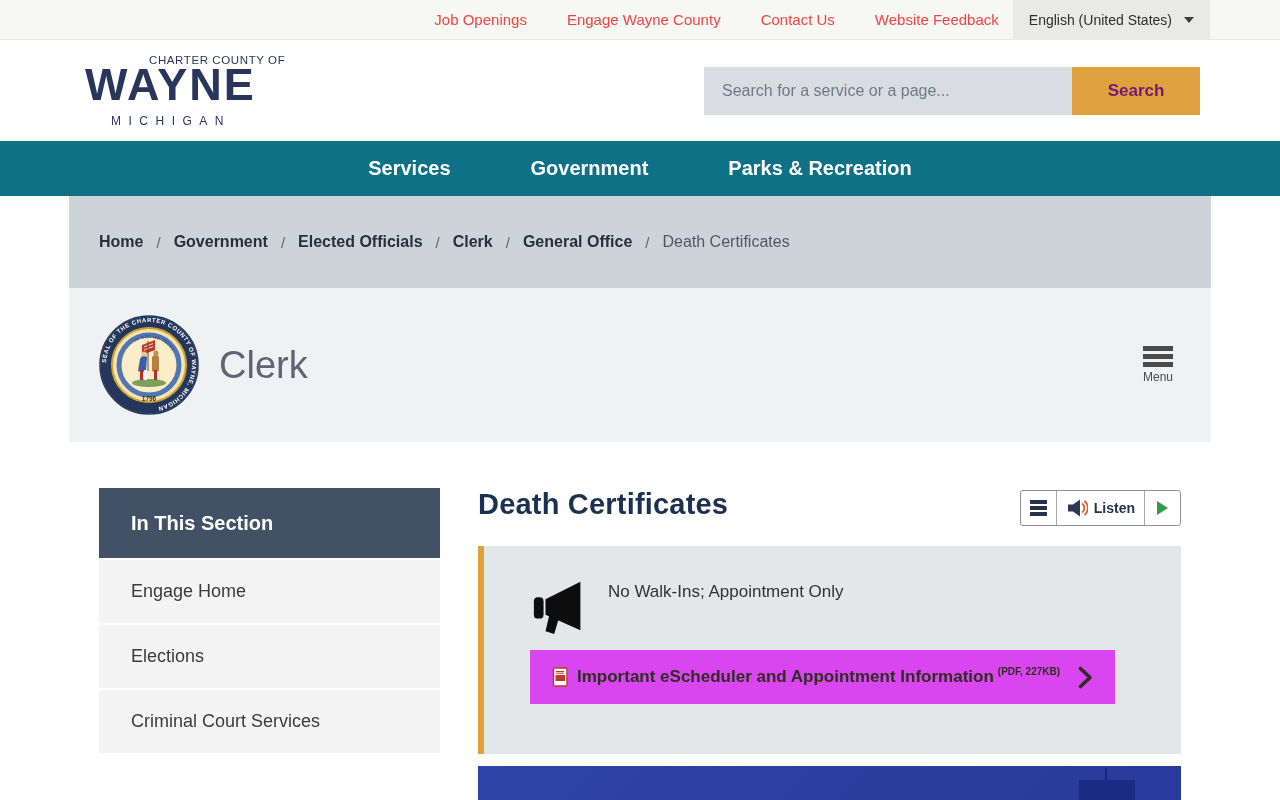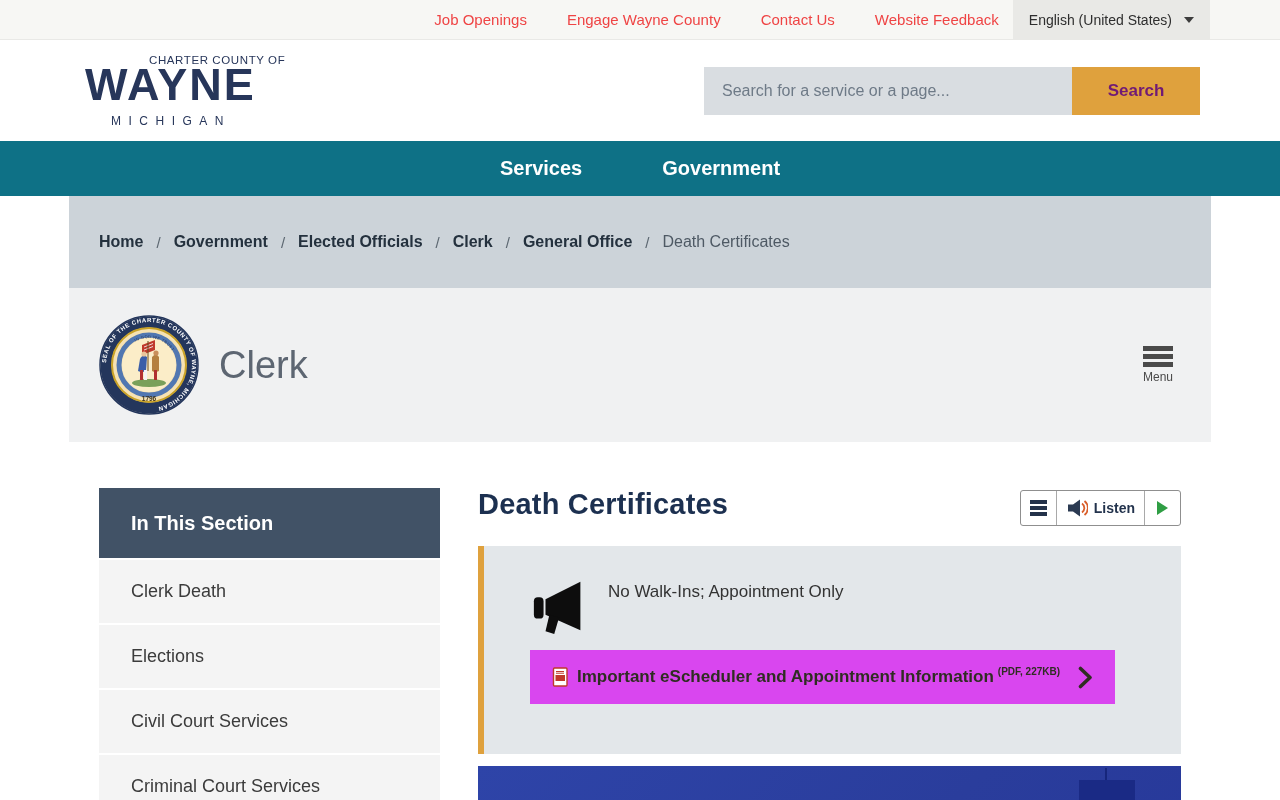--- a/index.html
+++ b/index.html
@@ -126,20 +126,21 @@
   <div class="search-area">
     <input class="search-input" type="text" placeholder="Search for a service or a page..." style="">
     <button class="search-btn">Search</button>
   </div>
 </div>
 
 <nav class="mainnav">
 
 <a class="nav-item">Services</a>
     <a class="nav-item">Government</a>
+    <a class="nav-item">Parks &amp; Recreation</a>
   </nav>
 
 <div class="container">
 
   <div class="breadcrumb-band">
     <nav class="crumbs">
       <ol>
         
       
           <li>
@@ -211,23 +212,22 @@
       <span class="menu-label">Menu</span>
     </div>
   </div>
 
   <div class="content-row">
 
     <aside class="sidebar">
       <div class="sidebar-header">In This Section</div>
       <div>
 
-      <a class="sidebar-item">Clerk Death</a>
+      <a class="sidebar-item">Engage Home</a>
           <a class="sidebar-item">Elections</a>
-          <a class="sidebar-item">Civil Court Services</a>
           <a class="sidebar-item">Criminal Court Services</a>
         </div>
 
     </aside>
 
     <main class="main-col">
       <div class="title-row">
         <h1 class="page-title">Death Certificates</h1>
         <div class="listen-widget">
           <div class="lw-seg">

